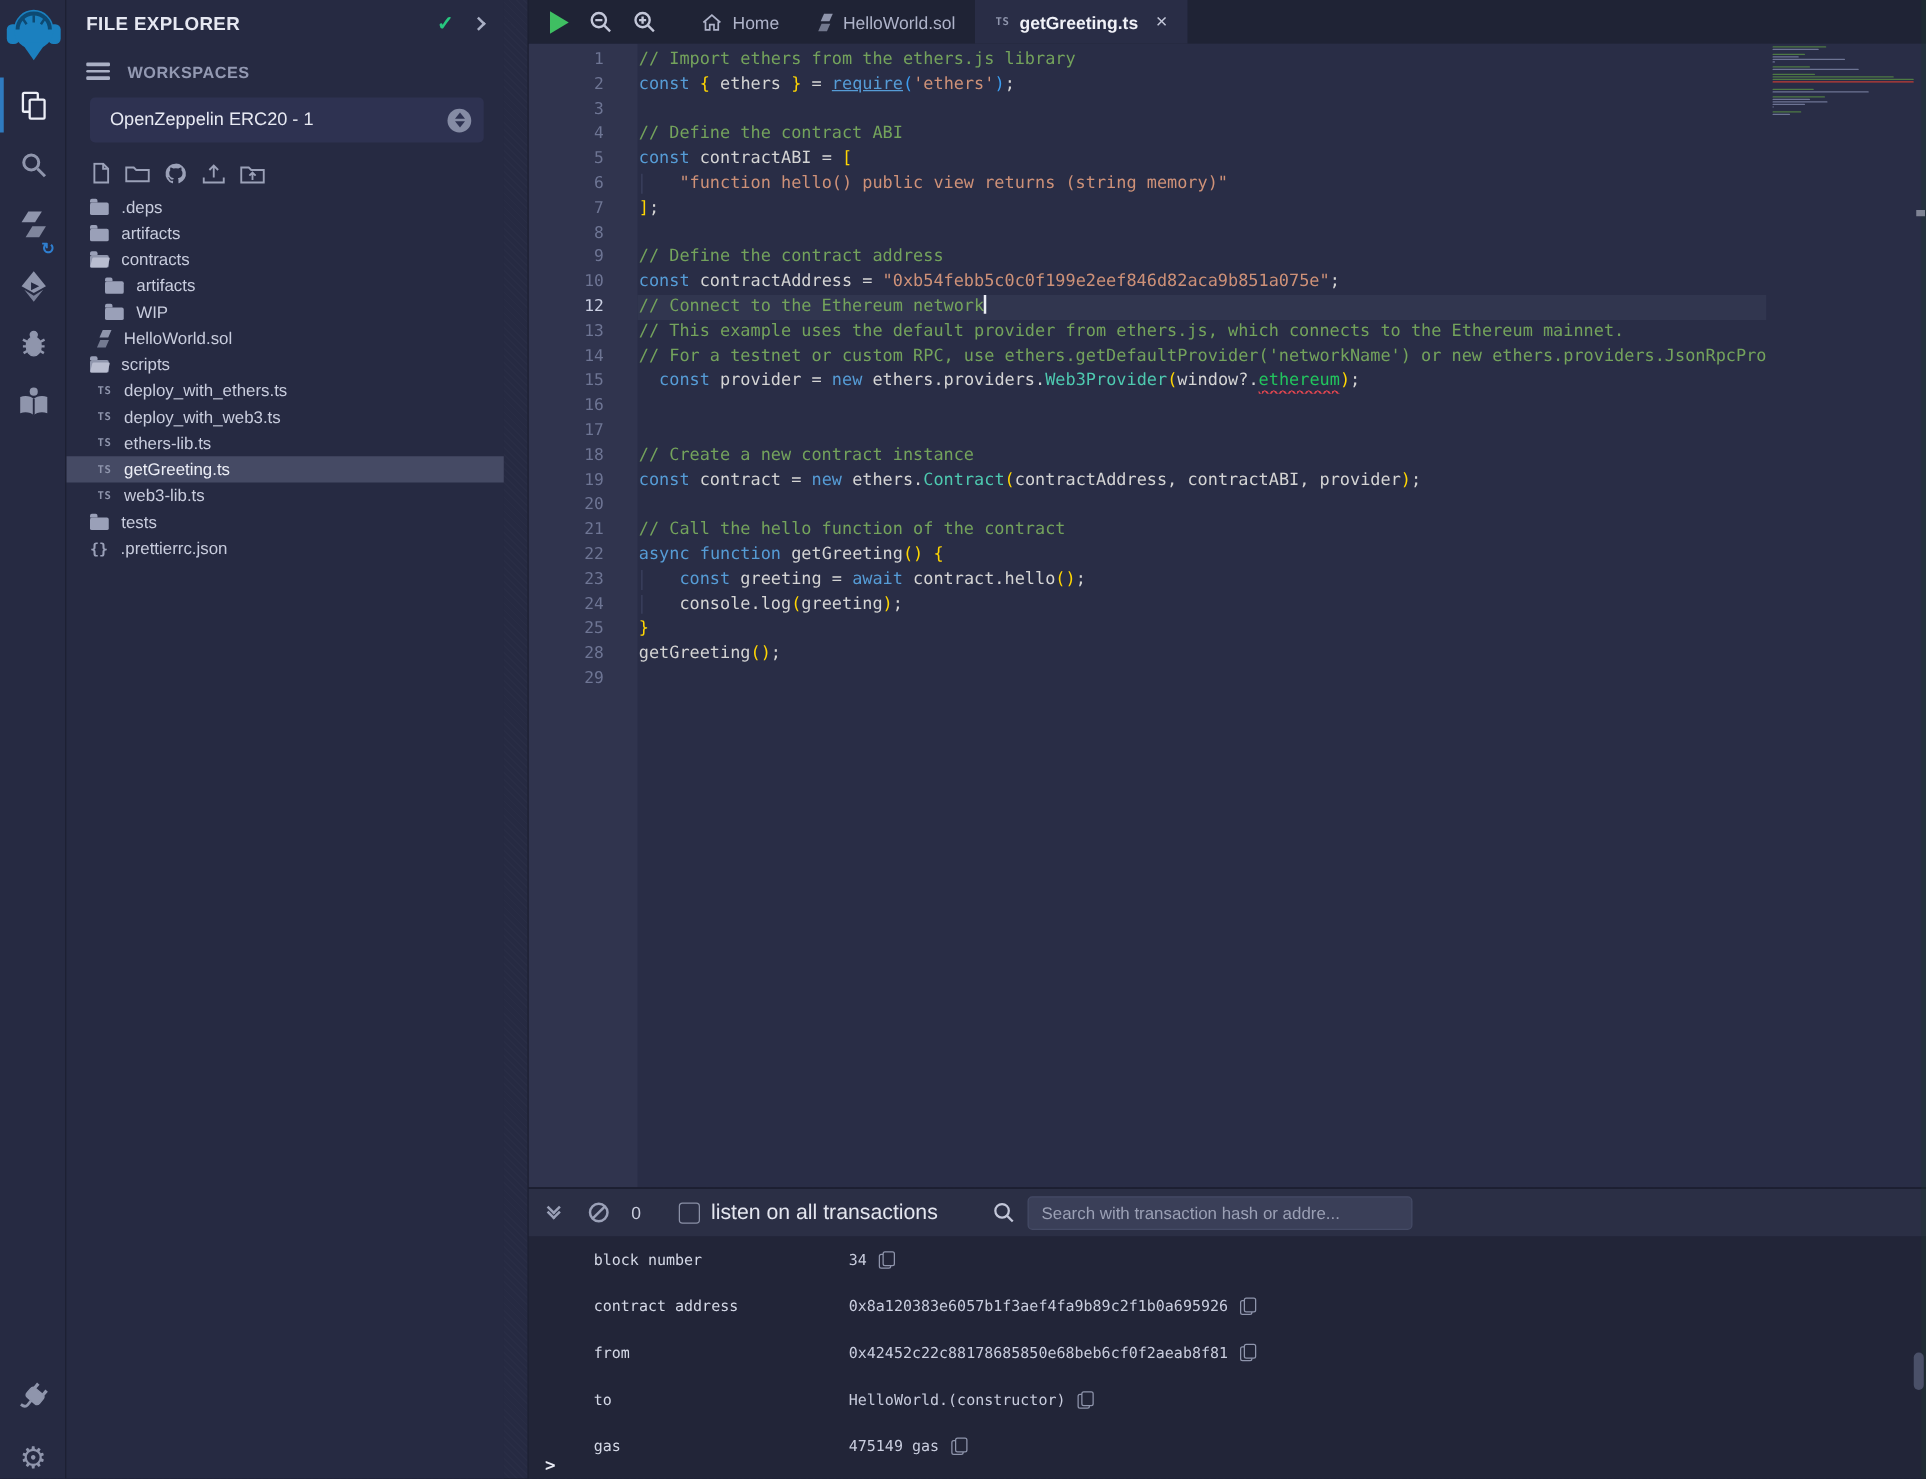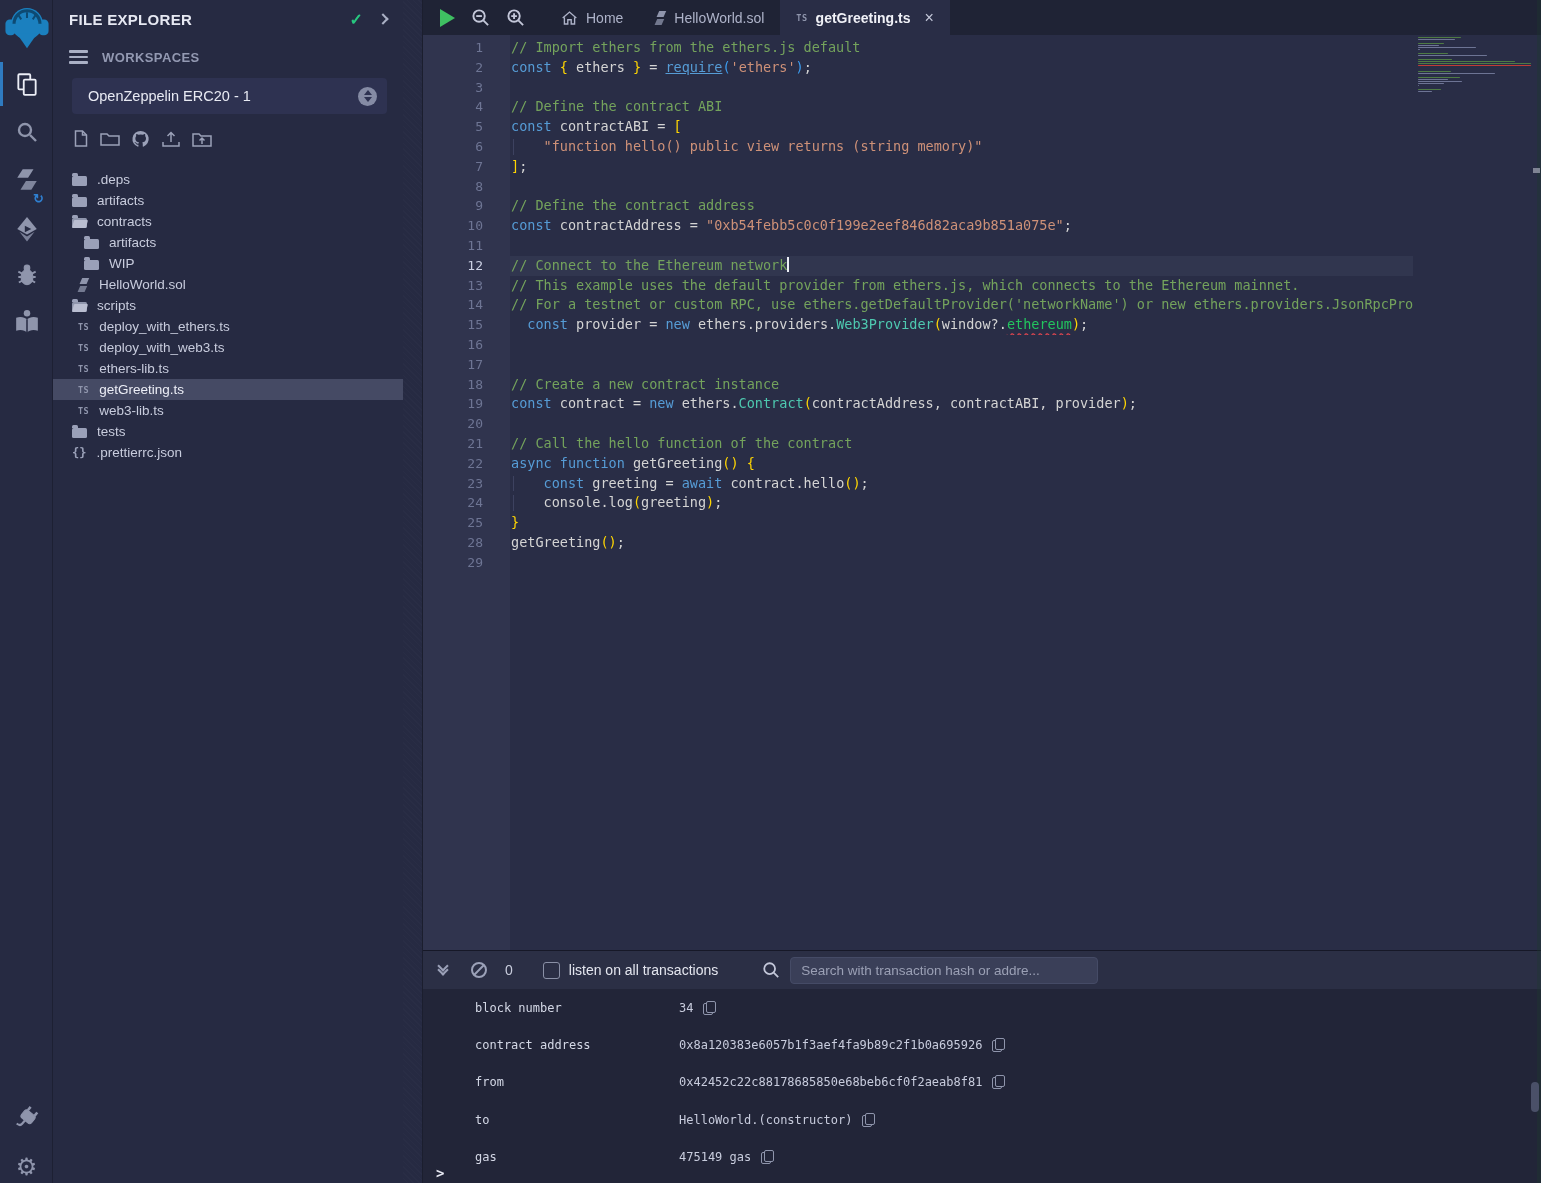--- a/index.html
+++ b/index.html
@@ -27,21 +27,21 @@
   .hamburger i{ display:block; height:2.5px; background:#aab0c5; margin:3px 0; border-radius:1px; }
   .ws-label{ font-size:13px; font-weight:600; color:#9399b2; letter-spacing:.4px; }
   .ws-select{ display:flex; align-items:center; margin:8px 16px 0 19px; height:36px; background:#2e3251; border-radius:4px; padding:0 10px 0 16px; cursor:pointer; }
   .ws-select-label{ flex:1; font-size:14.5px; color:#e8eaf3; }
   .ws-circle{ position:relative; width:19px; height:19px; border-radius:50%; background:#858ba4; }
   .ws-circle::before{ content:''; position:absolute; left:5.5px; top:3.5px; border-left:4px solid transparent; border-right:4px solid transparent; border-bottom:5px solid #2e3251; }
   .ws-circle::after{ content:''; position:absolute; left:5.5px; bottom:3.5px; border-left:4px solid transparent; border-right:4px solid transparent; border-top:5px solid #2e3251; }
   .sp-toolbar{ display:flex; align-items:center; gap:11px; padding:16px 0 6px 19px; }
   .sp-toolbar .tbico{ cursor:pointer; display:flex; }
   
-  .tree{ margin-top:15px; }
+  .tree{ margin-top:1px; }
   .trow{ display:flex; align-items:center; height:21px; font-size:13.5px; color:#c8ccdd; cursor:pointer; }
   .trow.sel{ background:#454a64; color:#eceef6; }
   .trow .tico{ margin-right:10px; display:flex; align-items:center; }
   .folder{ position:relative; width:15px; height:10px; background:#9aa0b8; border-radius:1.5px; margin-top:2px; }
   .folder::before{ content:''; position:absolute; top:-3px; left:0; width:6px; height:3px; background:#9aa0b8; border-radius:1.5px 1.5px 0 0; }
   .folder.open{ background:#8f95ac; }
   .folder.open::after{ content:''; position:absolute; left:1px; top:2px; width:14px; height:8px; background:#b9bdd0; transform:skewX(-14deg); border-radius:1px; }
   .ts-badge{ font-family:"DejaVu Sans Mono", monospace; font-size:8.5px; font-weight:bold; color:#8f95ac; letter-spacing:.5px; }
   .json-ico{ font-family:"DejaVu Sans Mono", monospace; font-size:12px; font-weight:bold; color:#9aa0b8; }
   .sol-ico{ position:relative; width:11px; height:14px; display:inline-block; }
@@ -78,21 +78,21 @@
   .edge-strip{ position:absolute; right:0; top:0; bottom:0; width:4px; background:#1e3a2f; opacity:.35; z-index:4; }
   
   .terminal{ position:absolute; left:0; right:0; top:950px; bottom:0; background:#222538; border-top:1px solid #161827; }
   .term-head{ display:flex; align-items:center; height:38px; background:#2b2f45; padding:0 12px; gap:0; }
   .dbl-chev{ width:16px; margin-right:20px; cursor:pointer; }
   .dbl-chev i{ display:block; width:8px; height:8px; border-right:2px solid #9ba1b8; border-bottom:2px solid #9ba1b8; transform:rotate(45deg); margin:-4px auto 0; }
   .ban{ position:relative; width:16px; height:16px; border:2px solid #9ba1b8; border-radius:50%; margin-right:18px; cursor:pointer; }
   .ban::after{ content:''; position:absolute; left:-1px; top:5px; width:14px; border-top:2px solid #9ba1b8; transform:rotate(-45deg); }
   .term-count{ font-size:14px; color:#c9cddd; margin-right:30px; }
   .term-check{ width:17px; height:17px; border:1px solid #8a90a6; border-radius:3px; margin-right:9px; cursor:pointer; background:transparent; }
-  .listen-label{ font-size:14px; color:#e4e6ef; margin-right:44px; }
+  .listen-label{ font-size:17px; color:#e4e6ef; margin-right:44px; }
   .term-search-ico{ margin-right:10px; display:flex; }
   .term-input{ width:308px; height:27px; background:#3a3f58; border:1px solid #454b66; border-radius:4px; color:#e4e6ef; font-size:13.5px; padding:0 10px; outline:none; font-family:"Liberation Sans", sans-serif; }
   .term-input::placeholder{ color:#9ba0b5; }
   .term-body{ position:relative; height:195px; font-family:"DejaVu Sans Mono", monospace; }
   .term-row{ display:flex; align-items:center; height:37.4px; padding-left:52px; }
   .term-label{ width:204px; font-size:12px; font-weight:normal; color:#d4d8e6; }
   .term-value{ font-size:12px; color:#c8ccdd; display:flex; align-items:center; }
   .cp{ position:relative; width:12px; height:14px; display:inline-block; margin-left:10px; cursor:pointer; }
   .cp::before{ content:''; position:absolute; left:0; bottom:0; width:8px; height:10px; border:1px solid #8f95ac; border-radius:2px; }
   .cp::after{ content:''; position:absolute; left:3px; top:0; width:8px; height:10px; border:1px solid #8f95ac; border-radius:2px; background:#222538; }
@@ -348,21 +348,21 @@
         <span>getGreeting.ts</span>
         <span class="close-x">×</span>
       </div>
     </div>
 
     <div class="editor">
       <div class="gutter-bg"></div>
       <div class="code-rows" id="code-rows">
           <div class="crow">
     <span class="ln">1</span>
-    <span class="lc"><span class="tk-cm">// Import ethers from the ethers.js default</span></span></div>
+    <span class="lc"><span class="tk-cm">// Import ethers from the ethers.js library</span></span></div>
           <div class="crow">
     <span class="ln">2</span>
     <span class="lc"><span class="tk-kw">const</span><span class="tk-pl"> </span><span class="tk-br">{</span><span class="tk-pl"> ethers </span><span class="tk-br">}</span><span class="tk-pl"> = </span><span class="tk-fnu">require</span><span class="tk-bb">(</span><span class="tk-st">'ethers'</span><span class="tk-bb">)</span><span class="tk-pl">;</span></span></div>
           <div class="crow">
     <span class="ln">3</span>
     <span class="lc"></span></div>
           <div class="crow">
     <span class="ln">4</span>
     <span class="lc"><span class="tk-cm">// Define the contract ABI</span></span></div>
           <div class="crow">
@@ -376,23 +376,20 @@
     <span class="lc"><span class="tk-br">]</span><span class="tk-pl">;</span></span></div>
           <div class="crow">
     <span class="ln">8</span>
     <span class="lc"></span></div>
           <div class="crow">
     <span class="ln">9</span>
     <span class="lc"><span class="tk-cm">// Define the contract address</span></span></div>
           <div class="crow">
     <span class="ln">10</span>
     <span class="lc"><span class="tk-kw">const</span><span class="tk-pl"> contractAddress = </span><span class="tk-st">"0xb54febb5c0c0f199e2eef846d82aca9b851a075e"</span><span class="tk-pl">;</span></span></div>
-          <div class="crow">
-    <span class="ln">11</span>
-    <span class="lc"></span></div>
           <div class="crow cur">
     <span class="ln">12</span>
     <span class="lc"><span class="tk-cm">// Connect to the Ethereum network</span><span class="cursor"></span></span></div>
           <div class="crow">
     <span class="ln">13</span>
     <span class="lc"><span class="tk-cm">// This example uses the default provider from ethers.js, which connects to the Ethereum mainnet.</span></span></div>
           <div class="crow">
     <span class="ln">14</span>
     <span class="lc"><span class="tk-cm">// For a testnet or custom RPC, use ethers.getDefaultProvider('networkName') or new ethers.providers.JsonRpcProvider</span></span></div>
           <div class="crow">

